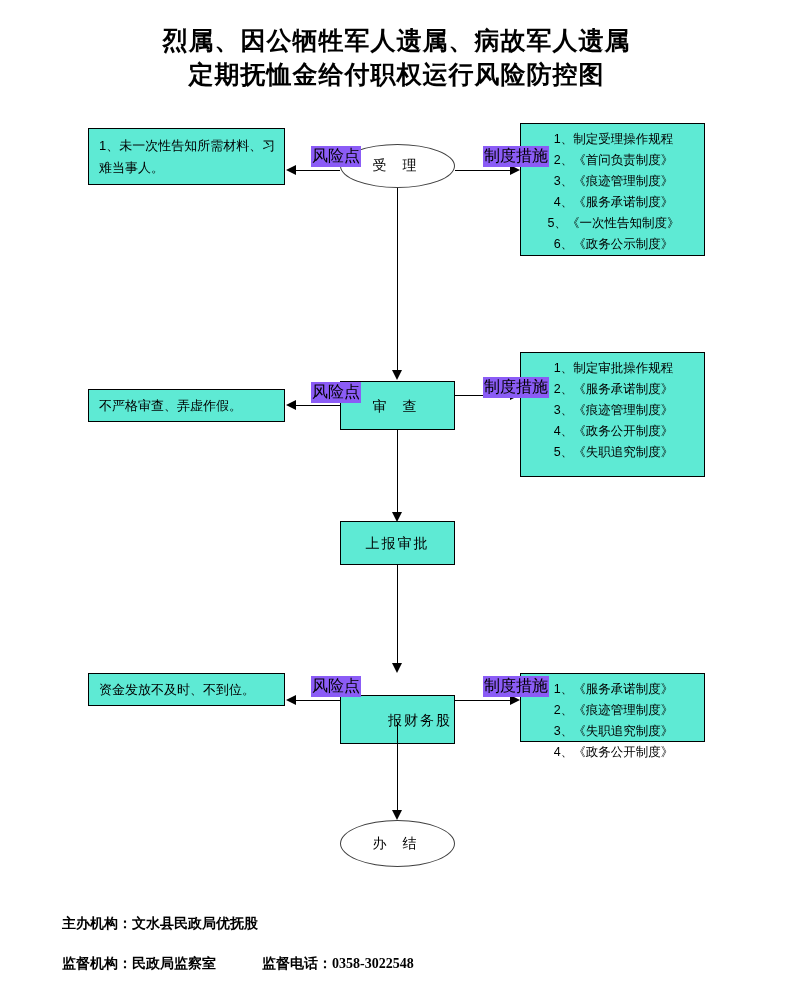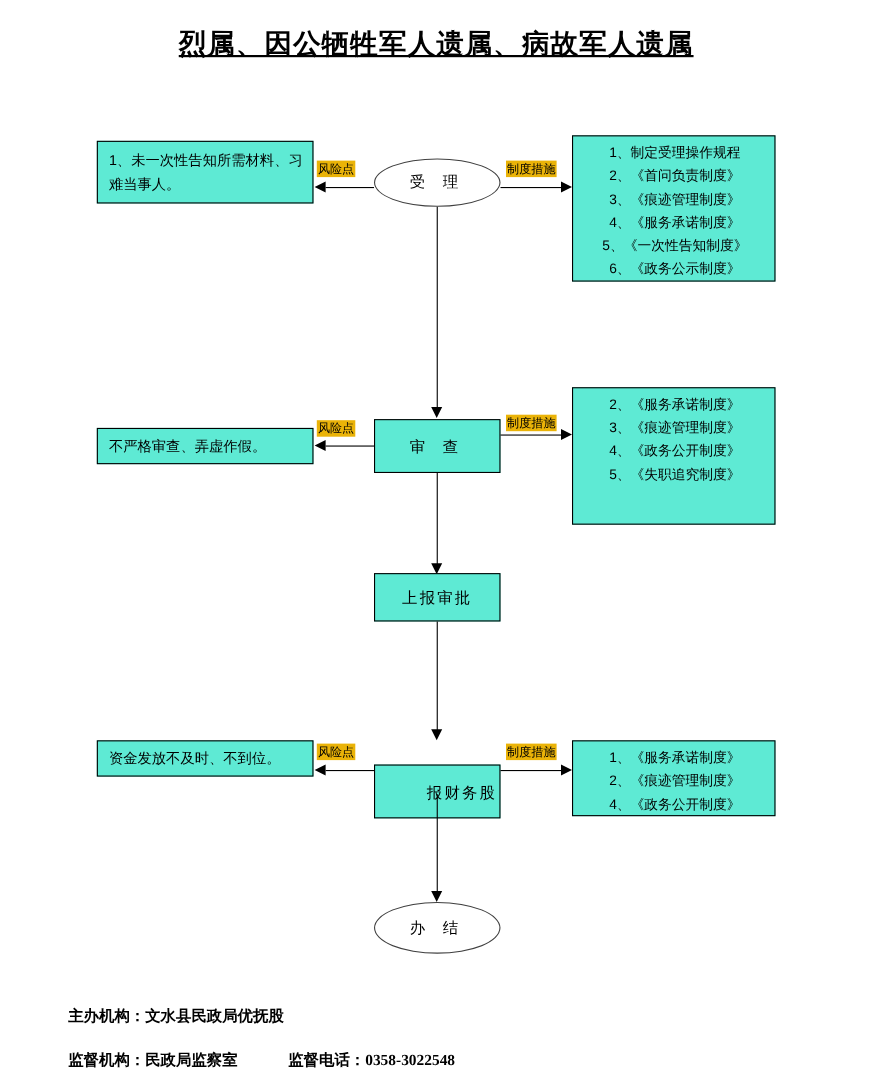--- a/index.html
+++ b/index.html
@@ -19,21 +19,20 @@
     position: absolute;
     left: 0;
     top: 24px;
     width: 793px;
     text-align: center;
     font-family: "Liberation Serif", serif;
     font-weight: bold;
     font-size: 25px;
     line-height: 34px;
     letter-spacing: 1px;
-    text-decoration: underline;
   }
   .title .line2 { display: block; }
 
   .box {
     position: absolute;
     border: 1px solid #000000;
     box-sizing: border-box;
     background: #5eead4;
     font-size: 13px;
     line-height: 22px;
@@ -63,24 +62,25 @@
     text-align: left;
   }
   .listbox {
     padding: 5px 6px 5px 8px;
     text-align: center;
     font-size: 12.5px;
     line-height: 21px;
   }
   .edge-label {
     position: absolute;
-    font-size: 11px;
-    background: #eab308;
+    font-size: 16px;
+    background: #8b5cf6;
     padding: 0 1px;
     white-space: nowrap;
+    margin-left: 23px;
   }
   .line-h {
     position: absolute;
     height: 0;
     border-top: 1px solid #000000;
   }
   .line-v {
     position: absolute;
     width: 0;
     border-left: 1px solid #000000;
@@ -113,20 +113,21 @@
     font-weight: bold;
     white-space: nowrap;
   }
   .footer .gap { display: inline-block; width: 46px; }
 </style>
 </head>
 <body>
 
 <div class="title">
   <span>烈属、因公牺牲军人遗属、病故军人遗属</span>
+  <span class="line2">定期抚恤金给付职权运行风险防控图</span>
 </div>
 
 <div class="box textbox" style="left:88px; top:128px; width:197px; height:57px;">
   <span>1、未一次性告知所需材料、习难当事人。</span>
 </div>
 
 <div class="oval" style="left:340px; top:144px; width:115px; height:44px;">
   <span>受 理</span>
 </div>
 
@@ -152,20 +153,21 @@
 
 <div class="box textbox" style="left:88px; top:389px; width:197px; height:33px; display:flex; align-items:center;">
   <span>不严格审查、弄虚作假。</span>
 </div>
 
 <div class="box node" style="left:340px; top:381px; width:115px; height:49px;">
   <span>审 查</span>
 </div>
 
 <div class="box listbox" style="left:520px; top:352px; width:185px; height:125px;">
+  <div>1、制定审批操作规程</div>
   <div>2、《服务承诺制度》</div>
   <div>3、《痕迹管理制度》</div>
   <div>4、《政务公开制度》</div>
   <div>5、《失职追究制度》</div>
 </div>
 
 <div class="line-h" style="left:296px; top:405px; width:44px;"></div>
 <div class="arrow arrow-left" style="left:286px; top:400px;"></div>
 <div class="edge-label" style="left:288px; top:382px;">风险点</div>
 
@@ -187,20 +189,21 @@
   <span>资金发放不及时、不到位。</span>
 </div>
 
 <div class="box node" style="left:340px; top:695px; width:115px; height:49px; letter-spacing:2px;padding-left:45px;">
   <span>报财务股</span>
 </div>
 
 <div class="box listbox" style="left:520px; top:673px; width:185px; height:69px;">
   <div>1、《服务承诺制度》</div>
   <div>2、《痕迹管理制度》</div>
+  <div>3、《失职追究制度》</div>
   <div>4、《政务公开制度》</div>
 </div>
 
 <div class="line-h" style="left:296px; top:700px; width:44px;"></div>
 <div class="arrow arrow-left" style="left:286px; top:695px;"></div>
 <div class="edge-label" style="left:288px; top:676px;">风险点</div>
 
 <div class="line-h" style="left:455px; top:700px; width:55px;"></div>
 <div class="arrow arrow-right" style="left:510px; top:695px;"></div>
 <div class="edge-label" style="left:460px; top:676px;">制度措施</div>

